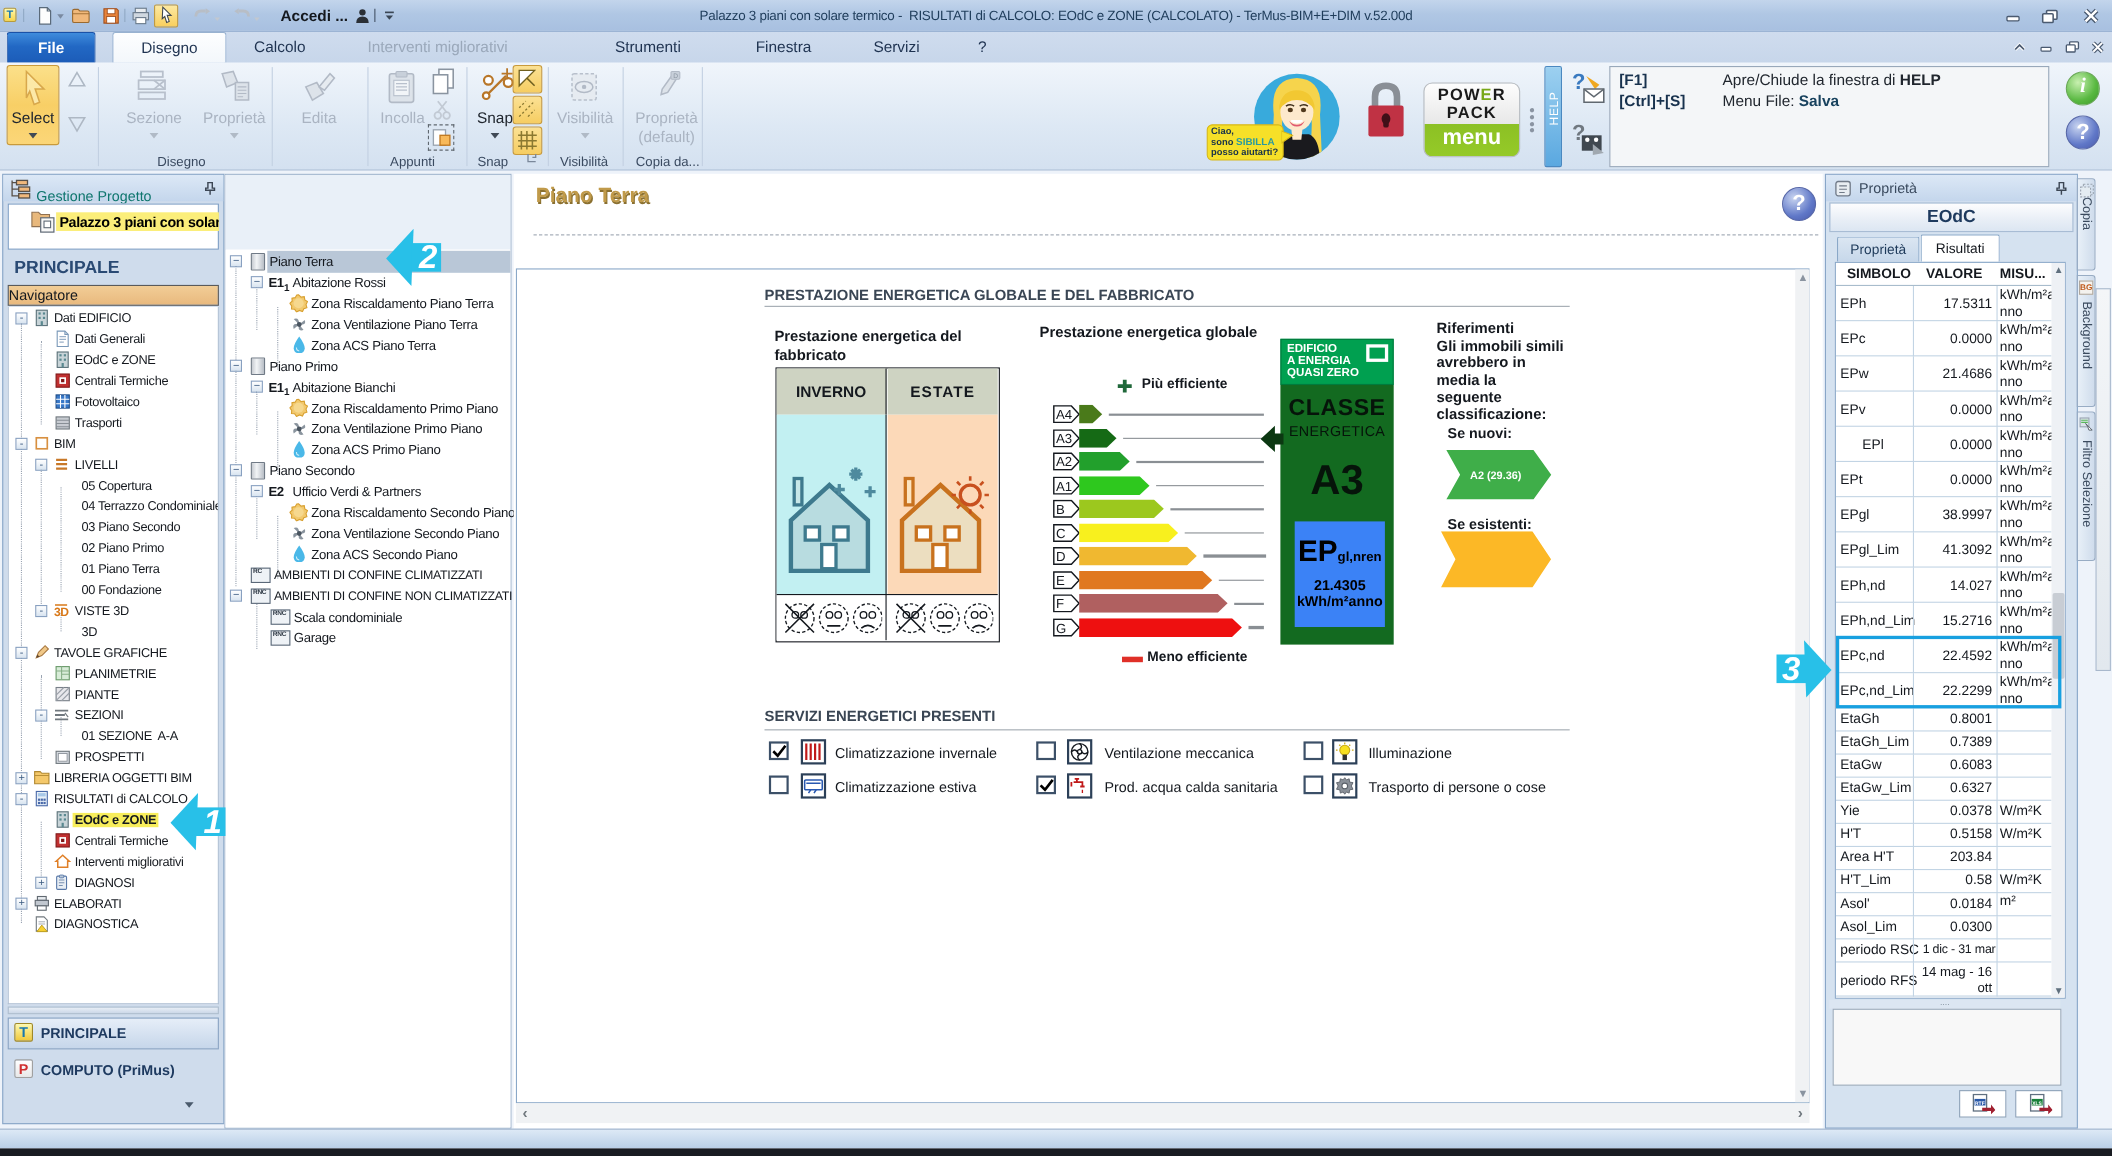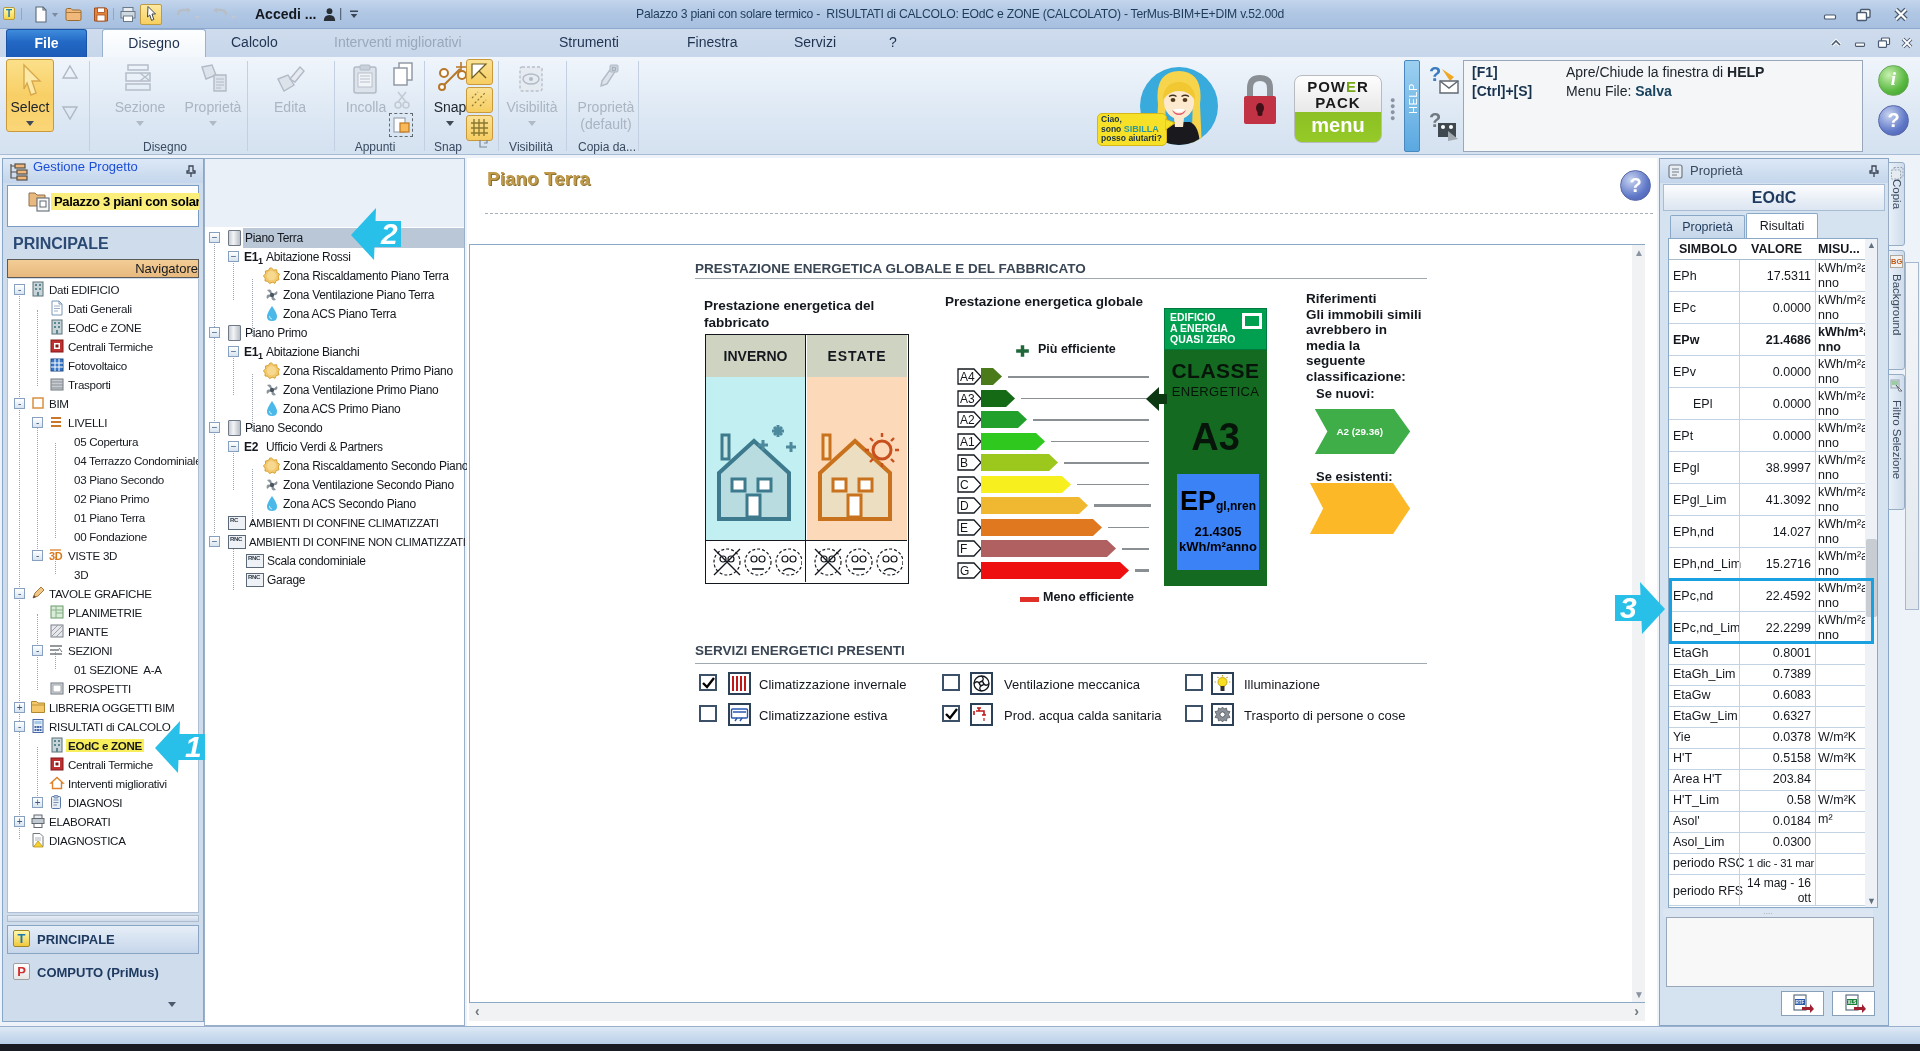--- a/index.html
+++ b/index.html
@@ -337,36 +337,36 @@
 
   <div class="abs" style="left:0;top:0;width:200px;height:24px;background:linear-gradient(#dce8f6,#c4d6ec);"></div>
   <svg class="abs" style="left:5px;top:3px;" width="20" height="19" viewBox="0 0 20 19">
       <g fill="#f0b87c" stroke="#585048" stroke-width="1.2">
         <rect x="7" y="2" width="10" height="4"></rect>
         <rect x="9" y="8" width="10" height="4"></rect>
         <rect x="9" y="14" width="10" height="4"></rect>
       </g>
       <path d="M3 2 L3 16 L9 16 M3 4 L7 4 M3 10 L9 10" fill="none" stroke="#585048" stroke-width="1.2"></path>
     </svg>
-  <div class="abs" style="left:30px;top:0;font-size:13px;color:#1d4ed8;">Gestione Progetto</div>
+  <div class="abs" style="left:30px;top:12px;font-size:13px;color:#0f766e;">Gestione Progetto</div>
   <svg class="abs" style="left:182px;top:5px;" width="12" height="14" viewBox="0 0 12 14">
       <path d="M4 2 L8 2 L8 7 L10 7 L10 9 L2 9 L2 7 L4 7 Z M6 9 L6 13" fill="none" stroke="#3c4654" stroke-width="1.3"></path>
     </svg>
 
   <div class="abs" style="left:4px;top:26px;width:192px;height:42px;background:#fff;border:1px solid #7a9cc4;"></div>
   <svg class="abs" style="left:24px;top:31px;" width="24" height="22" viewBox="0 0 24 22">
       <path d="M2 6 L2 3 L8 3 L10 5 L18 5 L18 16 L2 16 Z" fill="#e8b87c" stroke="#907050" stroke-width="1"></path>
       <rect x="10" y="8" width="12" height="13" fill="#f8f8f8" stroke="#606a76" stroke-width="1.1"></rect>
       <rect x="13" y="11" width="6" height="6" fill="#fff" stroke="#606a76"></rect>
     </svg>
   <div class="abs" style="left:48px;top:34px;background:#fbee7a;font-weight:bold;font-size:13px;letter-spacing:-0.3px;padding:1px 3px;white-space:nowrap;overflow:hidden;width:148px;">Palazzo 3 piani con solare</div>
 
   <div class="abs" style="left:10px;top:76px;font-size:16px;font-weight:bold;color:#2a4a74;">PRINCIPALE</div>
 
-  <div class="abs" style="left:4px;top:100px;width:192px;height:19px;background:linear-gradient(#f2cd96,#e8b97e);border:1px solid #5a5a5a;text-align:right;font-size:13px;color:#14181e;line-height:17px;">Navigatore</div>
+  <div class="abs" style="left:4px;top:100px;width:192px;height:19px;background:linear-gradient(#f2cd96,#e8b97e);border:1px solid #5a5a5a;text-align:left;font-size:13px;color:#14181e;line-height:17px;">Navigatore</div>
 
   <div class="abs" id="ltree" style="left:4px;top:120px;width:192px;height:634px;background:#fff;border:1px solid #b0c0d4;border-top:0;overflow:hidden;font-size:11.6px;letter-spacing:-0.3px;color:#14181e;">
     <div class="gl" style="left:11px;top:14px;height:546px;"></div>
     <div class="gl" style="left:29px;top:31px;height:76px;"></div>
     <div class="gl" style="left:29px;top:145px;height:133px;"></div>
     <div class="gl" style="left:47px;top:164px;height:95px;"></div>
     <div class="gl" style="left:47px;top:278px;height:17px;"></div>
     <div class="gl" style="left:29px;top:335px;height:76px;"></div>
     <div class="gl" style="left:47px;top:373px;height:17px;"></div>
     <div class="gl" style="left:29px;top:468px;height:57px;"></div>
@@ -1044,21 +1044,21 @@
         <div style="position:absolute;left:146px;top:0;height:32px;border-left:1px solid #c2d4e4;"></div>
       </div>
   <div style="position:absolute;left:0;top:53px;width:196px;height:32px;">
         <div style="position:absolute;left:4px;top:9px;">EPc</div>
         <div style="position:absolute;left:0;top:9px;width:142px;text-align:right;">0.0000</div>
         <div style="position:absolute;left:149px;top:1px;line-height:15px;">kWh/m²a<br>nno</div>
         <div style="position:absolute;left:0;bottom:0;width:196px;border-bottom:1px solid #c2d4e4;"></div>
         <div style="position:absolute;left:70px;top:0;height:32px;border-left:1px solid #c2d4e4;"></div>
         <div style="position:absolute;left:146px;top:0;height:32px;border-left:1px solid #c2d4e4;"></div>
       </div>
-  <div style="position:absolute;left:0;top:85px;width:214px;height:32px;font-weight:bold;">
+  <div style="position:absolute;left:0;top:85px;width:214px;height:32px;">
         <div style="position:absolute;left:4px;top:9px;">EPw</div>
         <div style="position:absolute;left:0;top:9px;width:142px;text-align:right;padding-left:20px;">21.4686</div>
         <div style="position:absolute;left:149px;top:1px;line-height:15px;">kWh/m²a<br>nno</div>
         <div style="position:absolute;left:0;bottom:0;width:196px;border-bottom:1px solid #c2d4e4;"></div>
         <div style="position:absolute;left:70px;top:0;height:32px;border-left:1px solid #c2d4e4;"></div>
         <div style="position:absolute;left:146px;top:0;height:32px;border-left:1px solid #c2d4e4;"></div>
       </div>
   <div style="position:absolute;left:0;top:117px;width:196px;height:32px;">
         <div style="position:absolute;left:4px;top:9px;">EPv</div>
         <div style="position:absolute;left:0;top:9px;width:142px;text-align:right;">0.0000</div>

